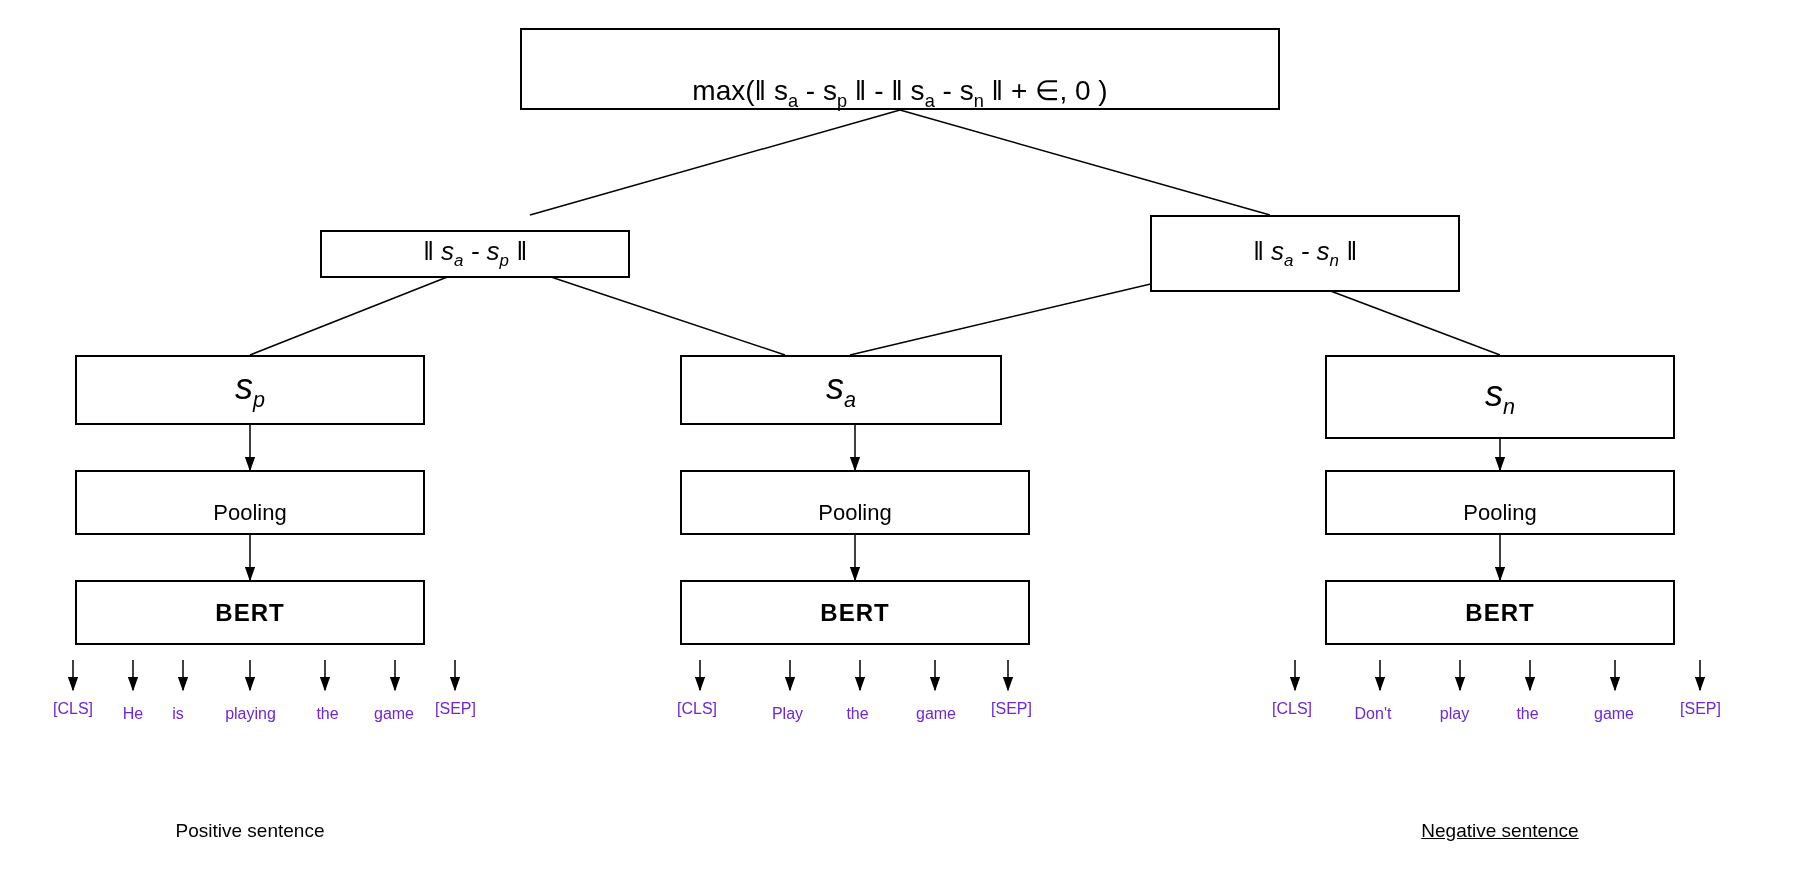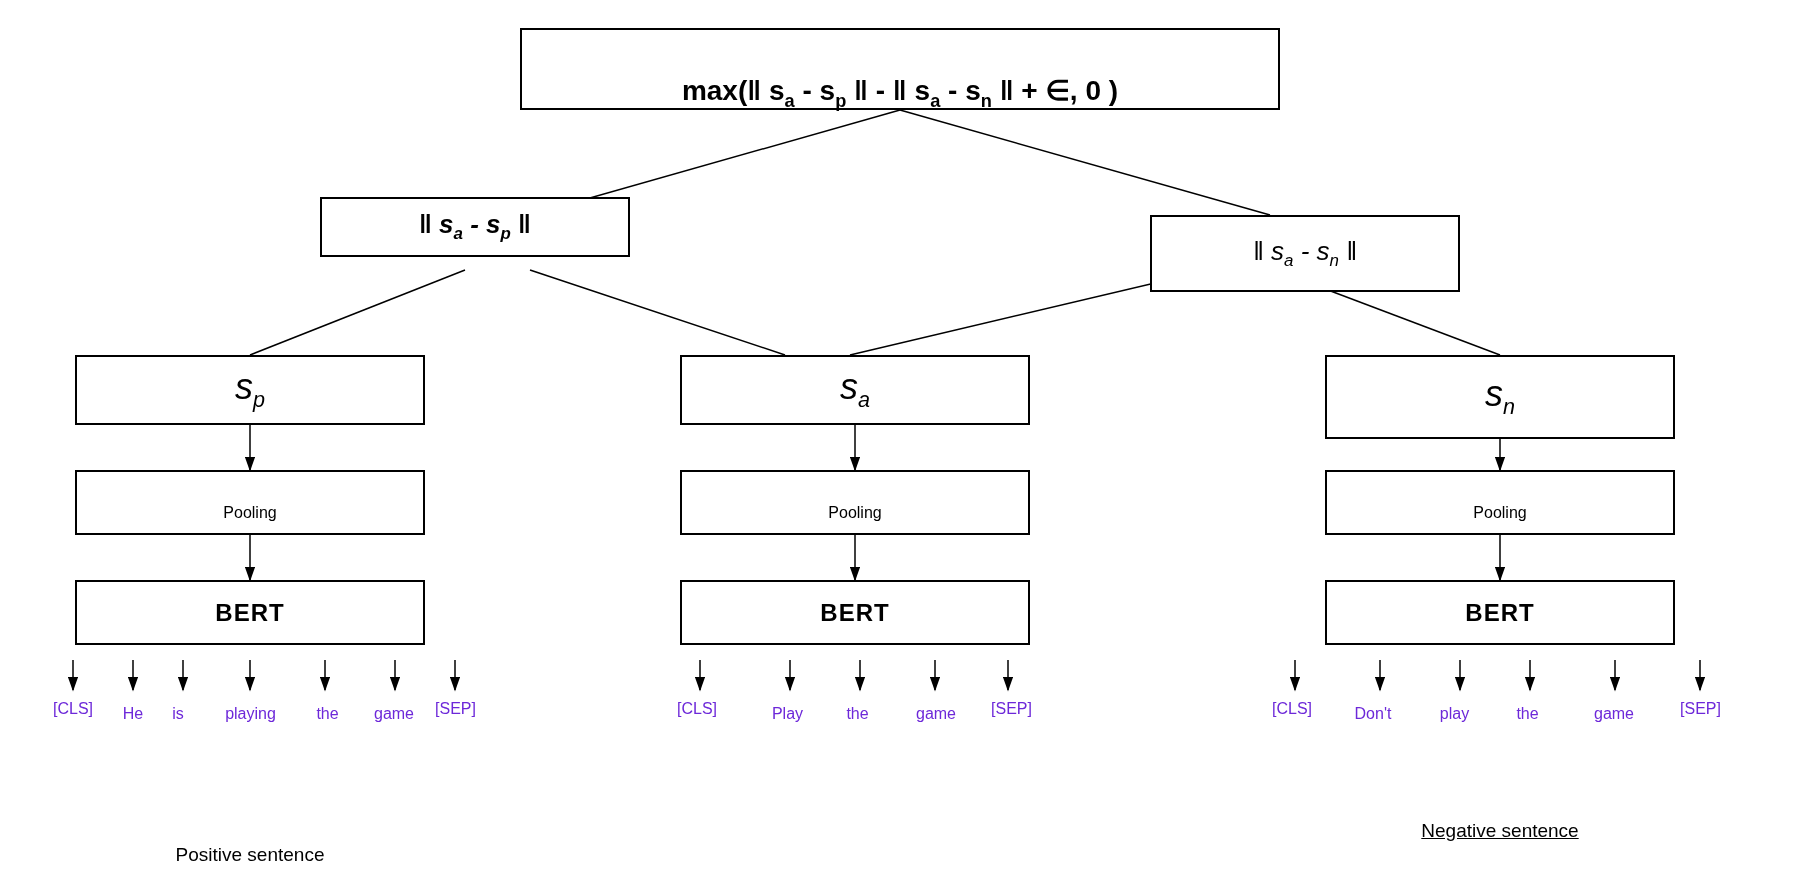--- a/index.html
+++ b/index.html
@@ -34,42 +34,42 @@
     }
     .label {
       position: absolute;
       text-align: center;
       font-size: 18px;
       color: #000;
     }
     
     .formula-text {
       font-size: 28px;
-      font-weight: 700;
+      font-weight: 400;
       font-family: 'Arial', sans-serif;
       margin-top: 48px;
     }
     sub {
       font-size: 0.65em;
     }
     .node-label {
       font-size: 36px;
       font-style: italic;
       font-weight: 500;
       text-align: center;
     }
     .node-label sub {
       font-size: 0.6em;
     }
     .norm-label {
       font-size: 26px;
       font-style: italic;
     }
     .pooling-label {
-      font-size: 16px;
+      font-size: 22px;
       margin-top: 21px;
     }
     .bert-label {
       font-size: 24px;
       font-weight: 600;
       letter-spacing: 1px;
     }
     .token-label {
       font-size: 16px;
       color: #6d28d9;
@@ -151,39 +151,39 @@
       </marker>
     </defs>
   </svg>
 
   <div class="box" style="left:520px; top:28px; width:760px; height:82px;">
     <span class="formula-text">
       max(‖ s<sub>a</sub> - s<sub>p</sub> ‖ - ‖ s<sub>a</sub> - s<sub>n</sub> ‖ + ∈, 0 )
     </span>
   </div>
 
-  <div class="box" style="left:320px; top:197px; width:310px; height:60px;font-weight:bold;">
+  <div class="box" style="left:320px; top:230px; width:310px; height:48px;">
     <span class="norm-label">
       ‖ s<sub>a</sub> - s<sub>p</sub> ‖
     </span>
   </div>
 
   <div class="box" style="left:1150px; top:215px; width:310px; height:77px;">
     <span class="norm-label">
       ‖ s<sub>a</sub> - s<sub>n</sub> ‖
     </span>
   </div>
 
   <div class="box" style="left:75px; top:355px; width:350px; height:70px;">
     <span class="node-label">
       s<sub>p</sub>
     </span>
   </div>
 
-  <div class="box" style="left:680px; top:355px; width:350px; height:70px;">
+  <div class="box" style="left:680px; top:355px; width:322px; height:70px;">
     <span class="node-label">
       s<sub>a</sub>
     </span>
   </div>
 
   <div class="box" style="left:1325px; top:355px; width:350px; height:84px;">
     <span class="node-label">
       s<sub>n</sub>
     </span>
   </div>
@@ -213,21 +213,21 @@
   </div>
 
   <span class="label token-label" style="left:48px; top:700px; width:50px;">[CLS]</span>
   <span class="label token-label" style="left:113px; top:705px; width:40px;">He</span>
   <span class="label token-label" style="left:163px; top:705px; width:30px;">is</span>
   <span class="label token-label" style="left:218px; top:705px; width:65px;">playing</span>
   <span class="label token-label" style="left:310px; top:705px; width:35px;">the</span>
   <span class="label token-label" style="left:370px; top:705px; width:48px;">game</span>
   <span class="label token-label" style="left:428px; top:700px; width:55px;">[SEP]</span>
 
-  <span class="label sentence-label" style="left:95px; top:820px; width:310px; text-align:center;margin-top:24px;">Positive sentence</span>
+  <span class="label sentence-label" style="left:95px; top:820px; width:310px; text-align:center;">Positive sentence</span>
 
   <span class="label token-label" style="left:672px; top:700px; width:50px;">[CLS]</span>
   <span class="label token-label" style="left:765px; top:705px; width:45px;">Play</span>
   <span class="label token-label" style="left:840px; top:705px; width:35px;">the</span>
   <span class="label token-label" style="left:912px; top:705px; width:48px;">game</span>
   <span class="label token-label" style="left:984px; top:700px; width:55px;">[SEP]</span>
 
 
   <span class="label token-label" style="left:1267px; top:700px; width:50px;">[CLS]</span>
   <span class="label token-label" style="left:1348px; top:705px; width:50px;">Don't</span>

